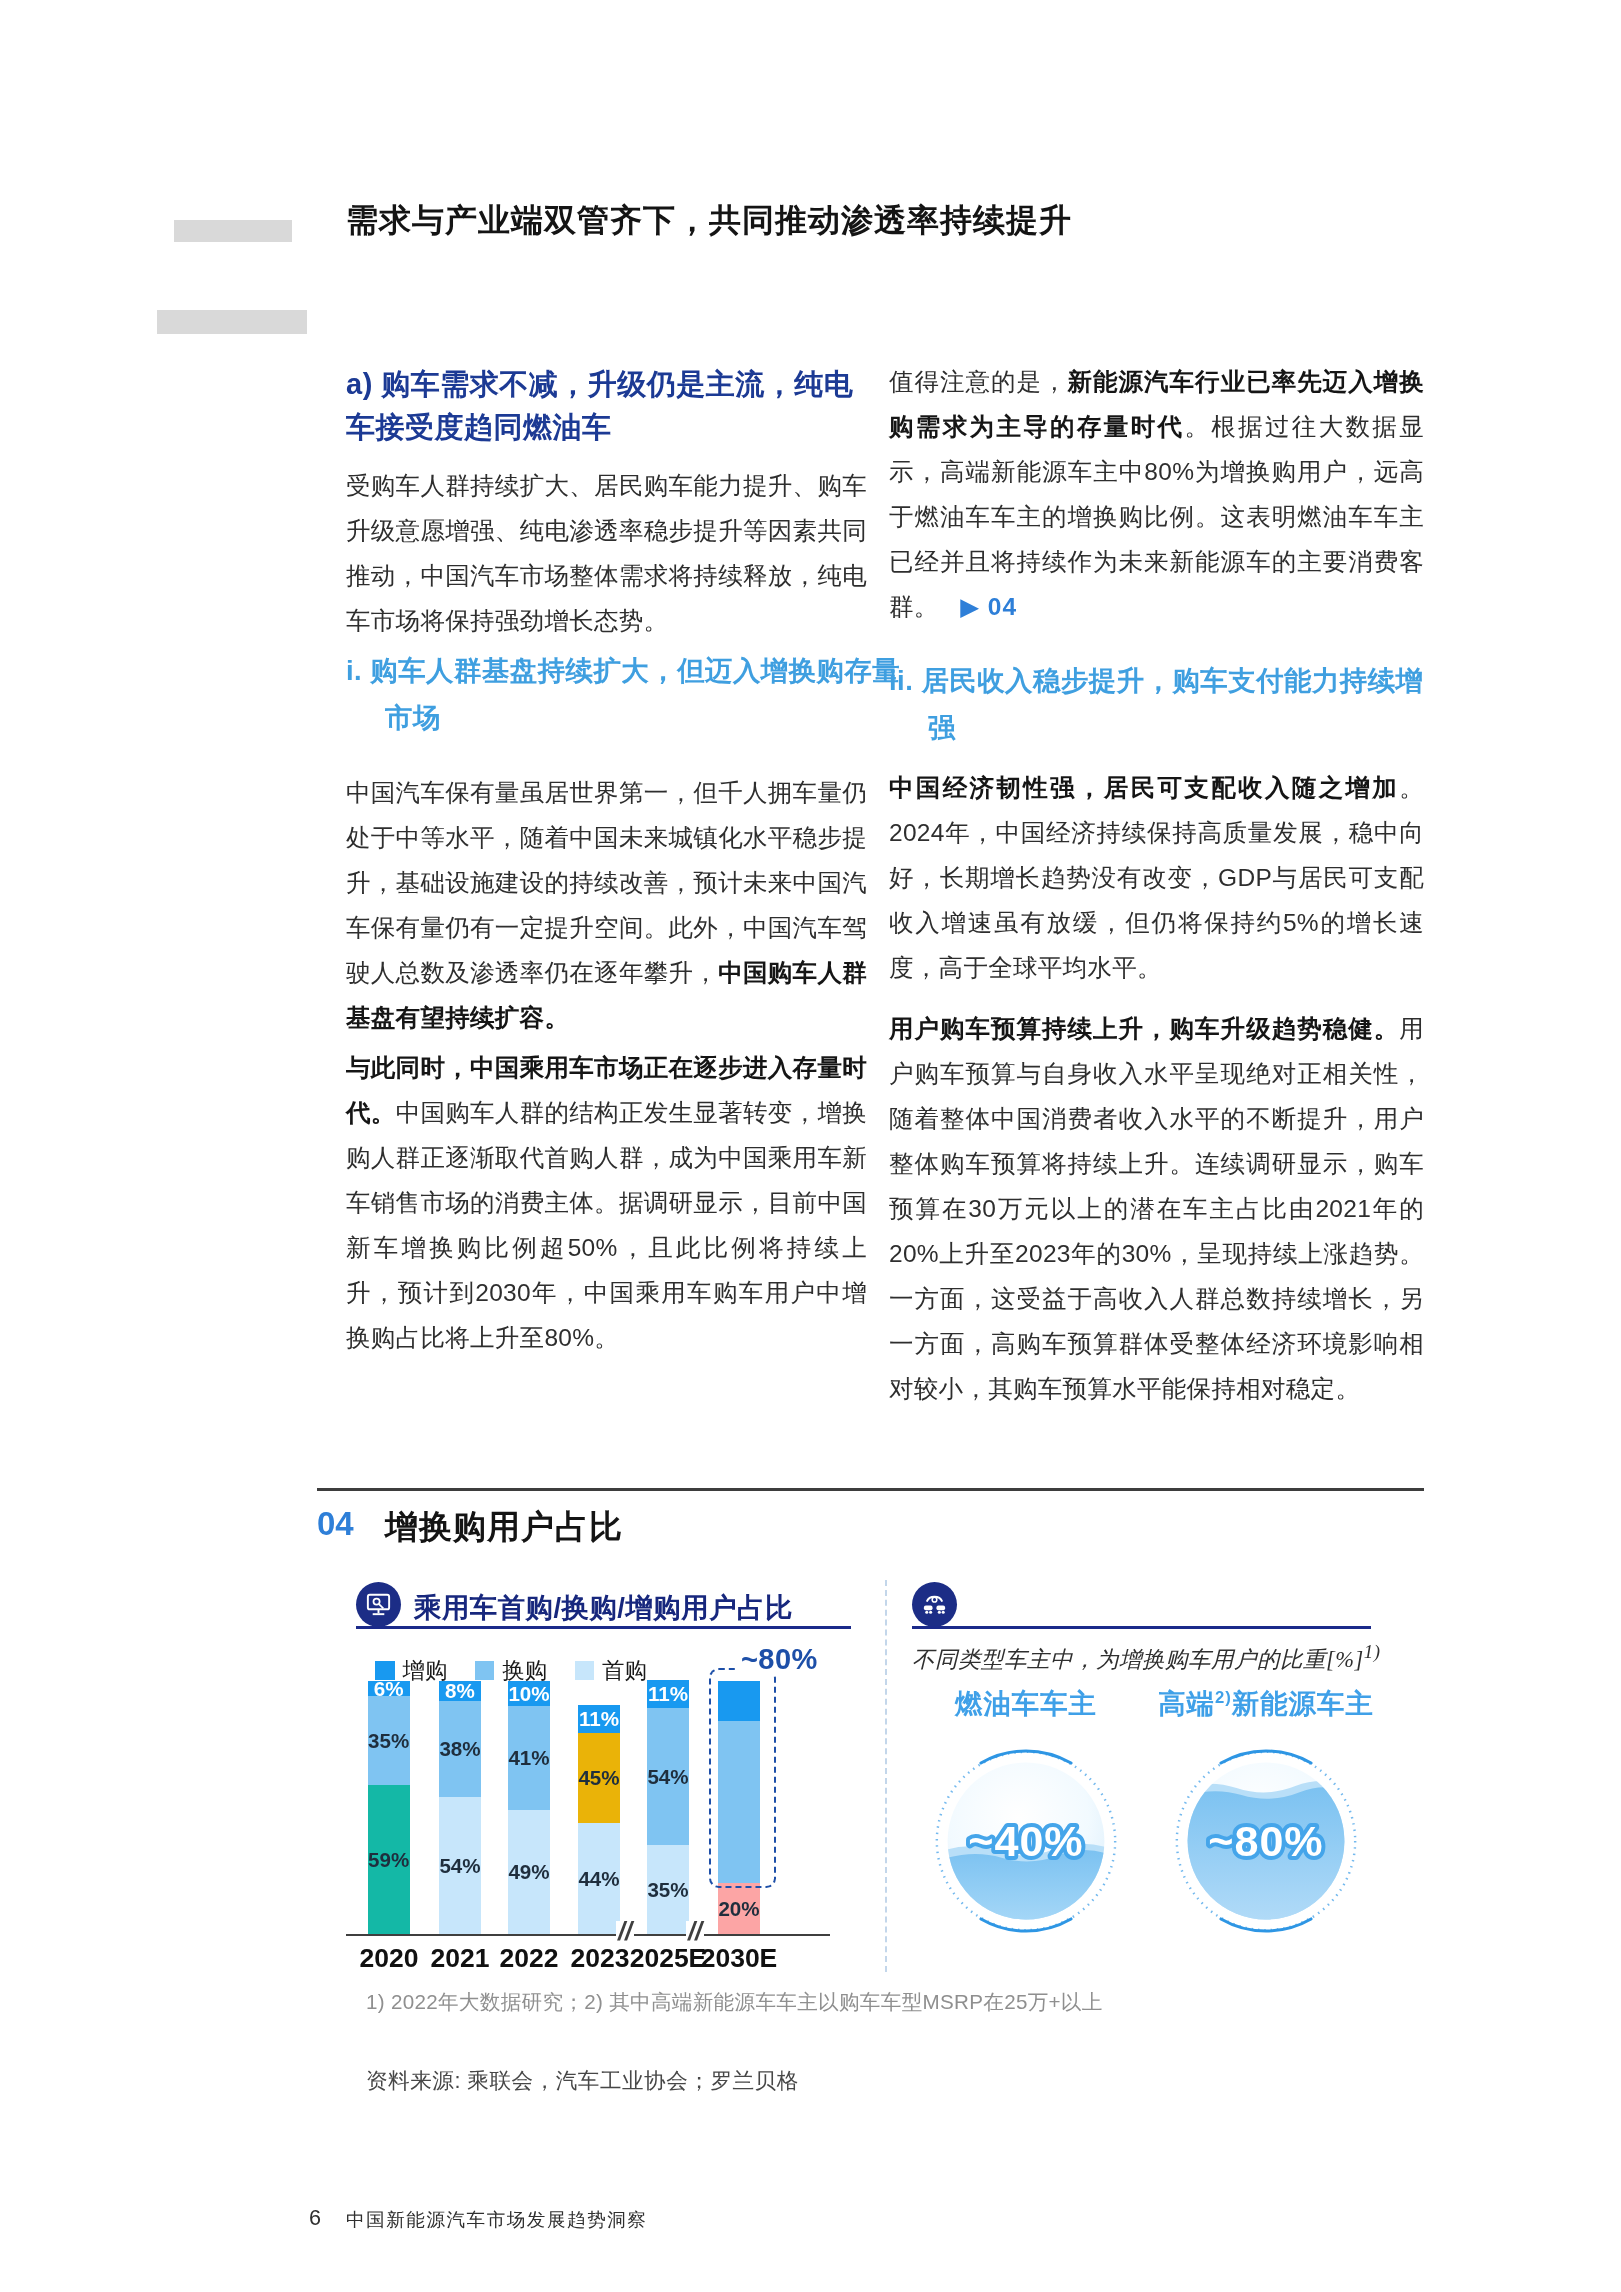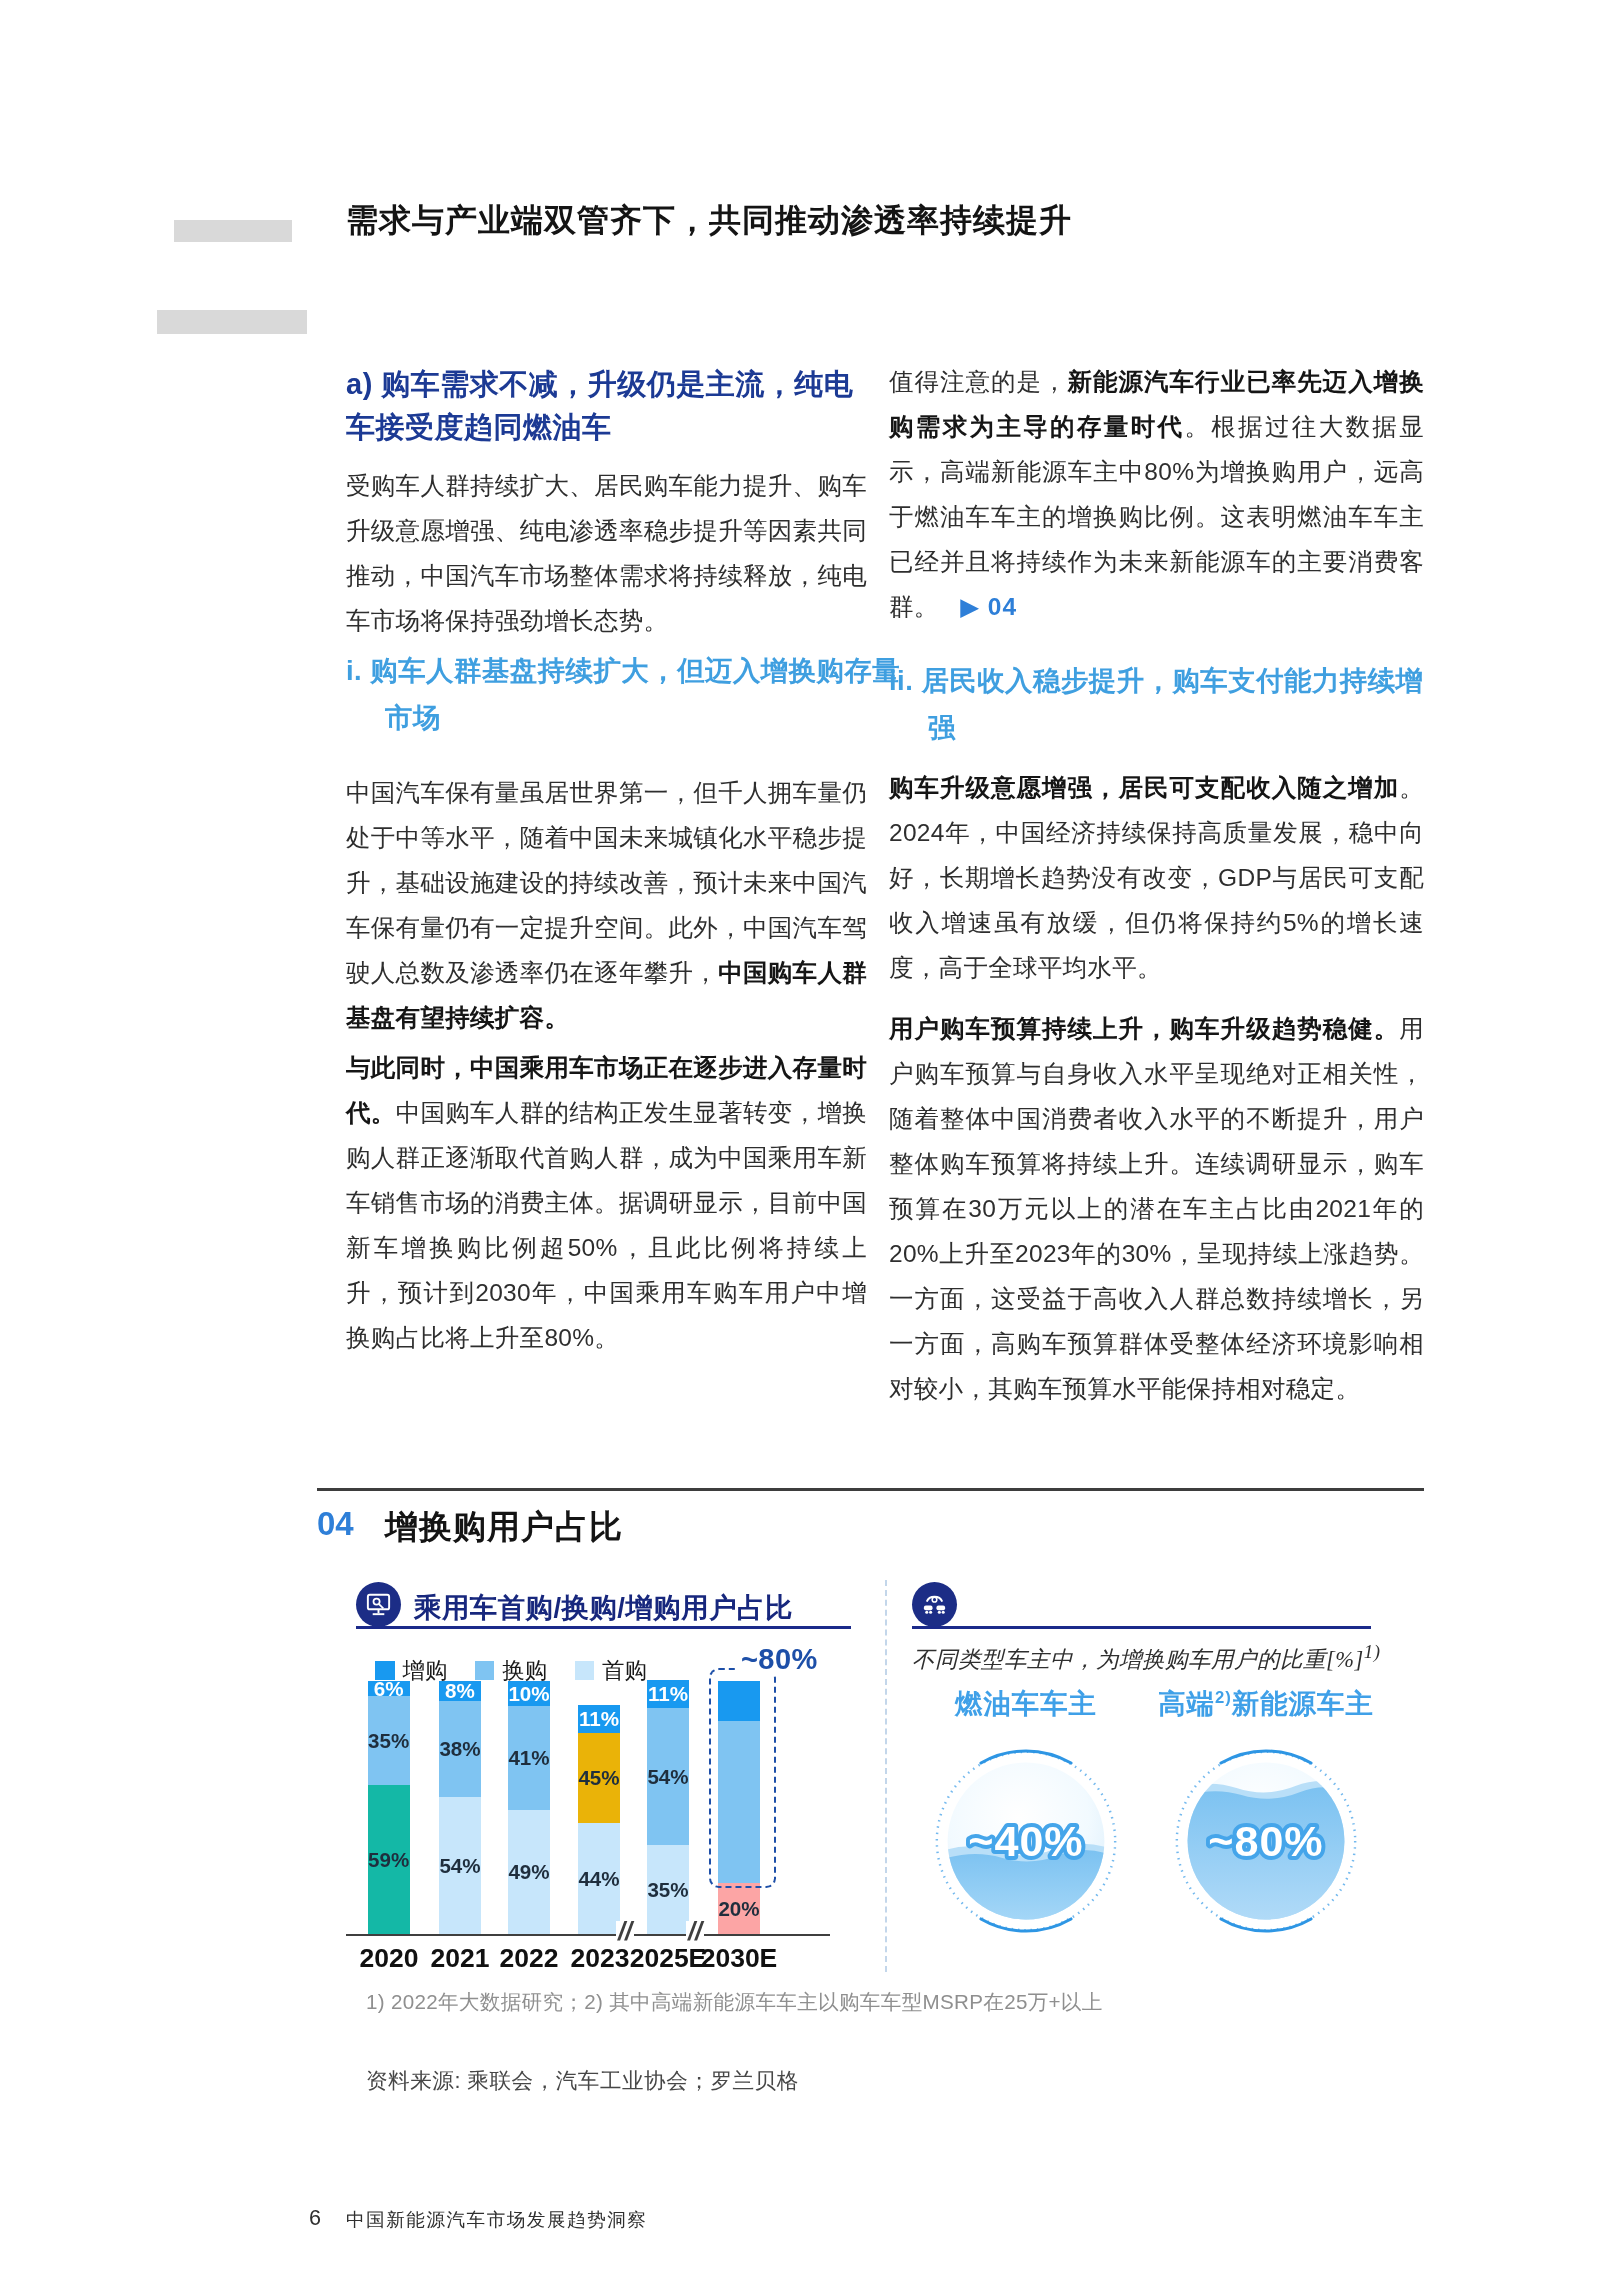--- a/index.html
+++ b/index.html
@@ -105,21 +105,21 @@
     <span class="bold">与此同时，中国乘用车市场正在逐步进入存量时代。</span><span>中国购车人群的结构正发生显著转变，增换购人群正逐渐取代首购人群，成为中国乘用车新车销售市场的消费主体。据调研显示，目前中国新车增换购比例超50%，且此比例将持续上升，预计到2030年，中国乘用车购车用户中增换购占比将上升至80%。</span>
   </div>
 
   <div class="abs col" style="left:889px;top:359px;width:535px;">
     <span>值得注意的是，</span><span class="bold">新能源汽车行业已率先迈入增换购需求为主导的存量时代</span><span>。根据过往大数据显示，高端新能源车主中80%为增换购用户，远高于燃油车车主的增换购比例。这表明燃油车车主已经并且将持续作为未来新能源车的主要消费客群。</span><span class="ref-marker">▶ 04</span>
   </div>
 
   <div class="abs sub-heading hang" style="left:889px;top:657px;width:512px;">ii. 居民收入稳步提升，购车支付能力持续增强</div>
 
   <div class="abs col" style="left:889px;top:765px;width:535px;">
-    <span class="bold">购车升级意愿增强，居民可支配收入随之增加</span><span>。2024年，中国经济持续保持高质量发展，稳中向好，长期增长趋势没有改变，GDP与居民可支配收入增速虽有放缓，但仍将保持约5%的增长速度，高于全球平均水平。</span>
+    <span class="bold">中国经济韧性强，居民可支配收入随之增加</span><span>。2024年，中国经济持续保持高质量发展，稳中向好，长期增长趋势没有改变，GDP与居民可支配收入增速虽有放缓，但仍将保持约5%的增长速度，高于全球平均水平。</span>
   </div>
 
   <div class="abs col" style="left:889px;top:1006px;width:535px;">
     <span class="bold">用户购车预算持续上升，购车升级趋势稳健。</span><span>用户购车预算与自身收入水平呈现绝对正相关性，随着整体中国消费者收入水平的不断提升，用户整体购车预算将持续上升。连续调研显示，购车预算在30万元以上的潜在车主占比由2021年的20%上升至2023年的30%，呈现持续上涨趋势。一方面，这受益于高收入人群总数持续增长，另一方面，高购车预算群体受整体经济环境影响相对较小，其购车预算水平能保持相对稳定。</span>
   </div>
 
   <div class="abs section-rule"></div>
   <div class="abs fig-num">04</div>
   <div class="abs fig-title">增换购用户占比</div>
 

